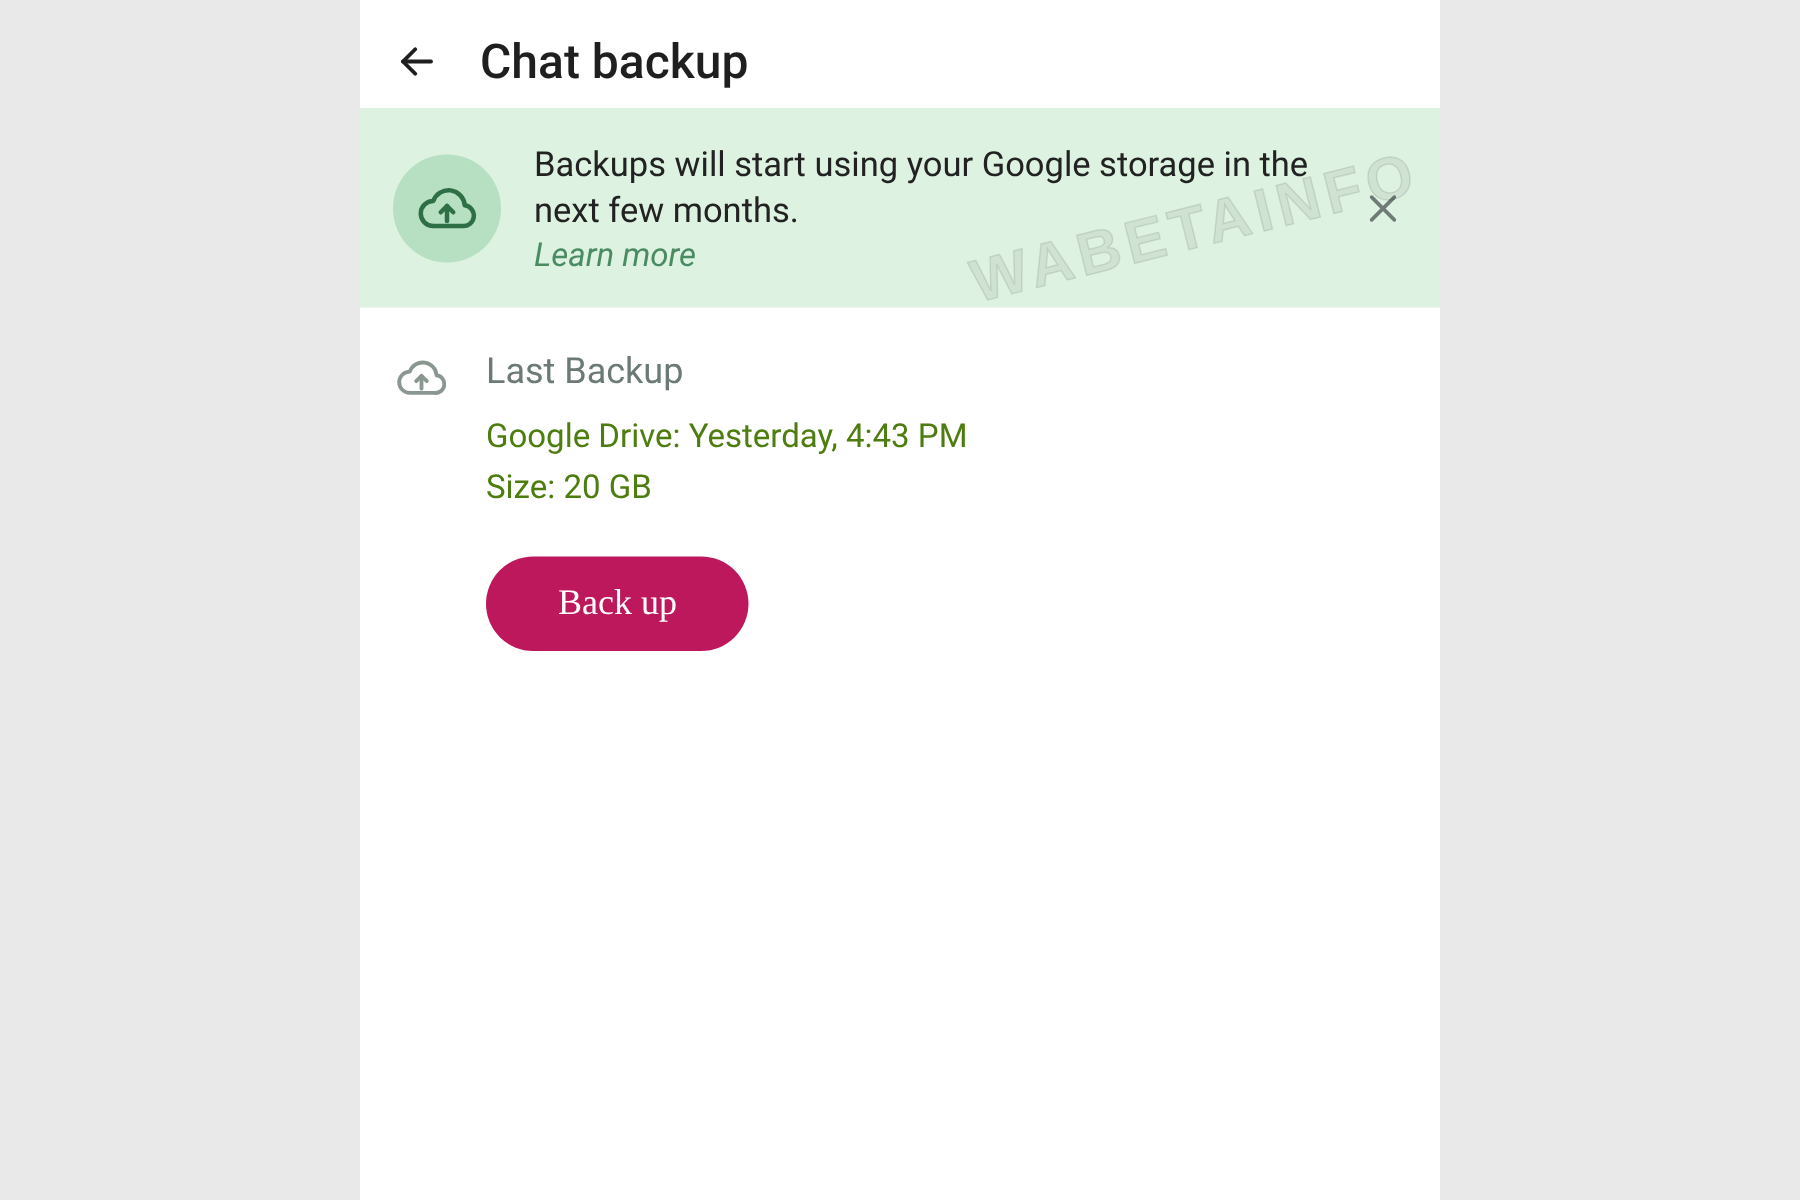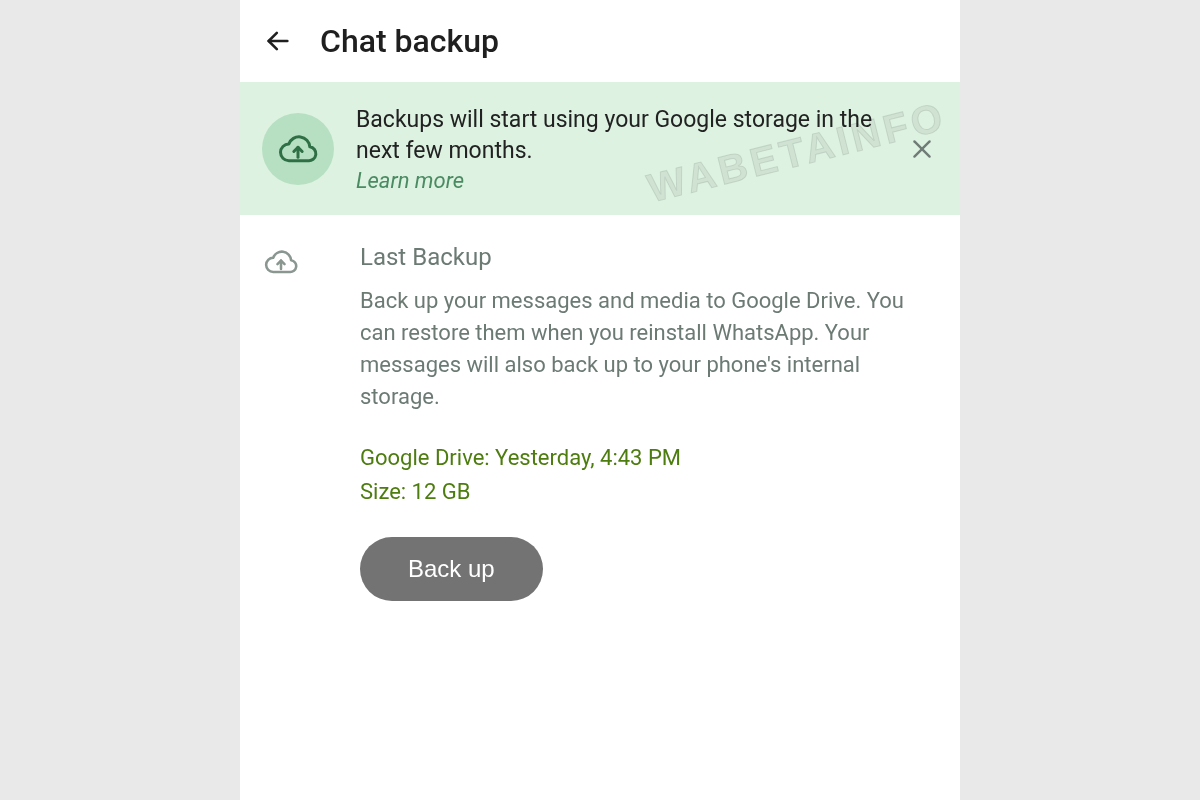--- a/index.html
+++ b/index.html
@@ -13,21 +13,21 @@
   }
   .phone {
     width: 720px;
     background: #ffffff;
     min-height: 800px;
     position: relative;
   }
   .header {
     display: flex;
     align-items: center;
-    padding: 22px 24px 22px 24px;
+    padding: 22px 24px 12px 24px;
     gap: 28px;
   }
   .back-arrow svg { width: 28px; height: 28px; display:block; }
   .title {
     font-size: 32px;
     font-weight: 500;
     color: #1f1f1f;
   }
   .banner {
     background: #ddf2e1;
@@ -73,46 +73,47 @@
     padding: 28px 24px 0 24px;
     gap: 24px;
   }
   .section-icon {
     width: 36px;
     flex-shrink: 0;
     color: #8a9690;
     padding-top: 2px;
   }
   .section-icon svg { width: 34px; height: 34px; }
-  .section-body { flex:1; padding-right: 10px; margin-left: 36px; }
+  .section-body { flex:1; padding-right: 10px; }
   .sec-title {
     font-size: 24px;
     color: #6c7a74;
     margin-bottom: 14px;
   }
   .sec-desc {
     font-size: 22px;
     line-height: 1.45;
     color: #6c7a74;
     margin-bottom: 28px;
   }
   .backup-meta {
     font-size: 22px;
     color: #4d7c0f;
     line-height: 1.55;
     margin-bottom: 28px;
   }
   .backup-btn {
-    background: #737373;
+    background: #be185d;
     color: #ffffff;
     border: none;
     font-size: 24px;
     padding: 18px 48px;
     border-radius: 50px;
     cursor: pointer;
+    font-family: Liberation Serif, serif;
   }
   
   .wm {
     position:absolute;
     top: 130px; right: 10px;
     transform: rotate(-14deg);
     font-size: 40px;
     font-weight: 700;
     letter-spacing: 4px;
     color: rgba(0,0,0,0.06);
@@ -162,22 +163,21 @@
   <div class="section">
     <div class="section-icon">
       <svg viewBox="0 0 24 24" fill="none" stroke="currentColor" stroke-width="1.8" stroke-linecap="round" stroke-linejoin="round">
         <path d="M6.5 19a5 5 0 0 1 0-10 6.5 6.5 0 0 1 12.6 1.7A4 4 0 0 1 18 19H6.5z"></path>
         <polyline points="9.5 13.5 12 11 14.5 13.5"></polyline>
         <line x1="12" y1="11" x2="12" y2="17"></line>
       </svg>
     </div>
     <div class="section-body">
       <div class="sec-title">Last Backup</div>
-      <div class="sec-desc">Back up your messages and media to Google Drive. You can restore them when you reinstall WhatsApp. Your messages will also back up to your phone's internal storage.</div>
       <div class="backup-meta">
         <div>Google Drive: Yesterday, 4:43 PM</div>
-        <div>Size: 12 GB</div>
+        <div>Size: 20 GB</div>
       </div>
       <button class="backup-btn">Back up</button>
     </div>
   </div>
 
 </div>
 
 </body></html>

